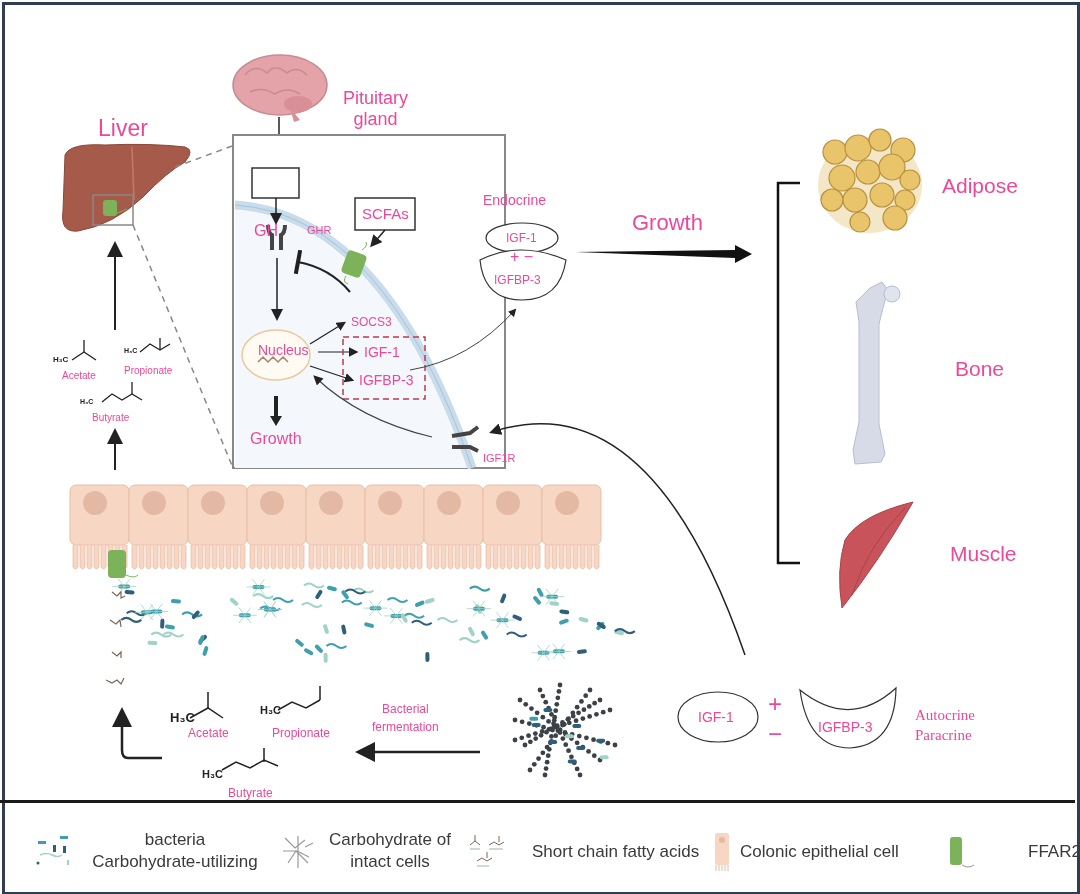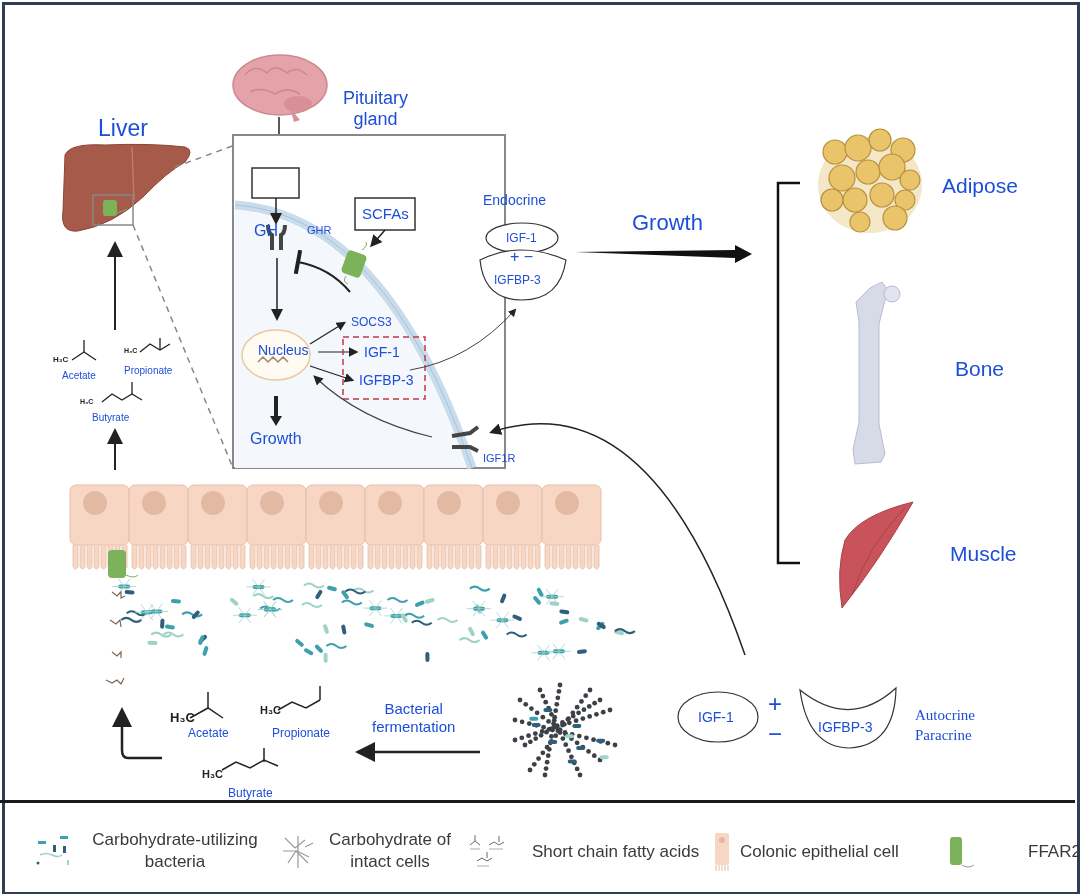--- a/index.html
+++ b/index.html
@@ -1,20 +1,20 @@
 <!DOCTYPE html>
 <html><head>
 <meta charset="utf-8">
 <style>
   html, body { margin: 0; padding: 0; background: #ffffff; }
   body { width: 1080px; height: 894px; position: relative; overflow: hidden; font-family: "Liberation Sans", sans-serif; color: #333; }
   .frame { position: absolute; left: 2px; top: 2px; width: 1072px; height: 887px; border: 3px solid #2f3d55; box-sizing: content-box; }
   .divider { position: absolute; left: 0; top: 800px; width: 1075px; height: 3px; background: #1b1b1b; }
   svg#diagram { position: absolute; left: 0; top: 0; }
-  .lbl { position: absolute; white-space: nowrap; color: #1d4ed8; }
+  .lbl { position: absolute; white-space: nowrap; color: #ec4899; }
   .legend { position: absolute; top: 803px; left: 5px; width: 1070px; height: 86px; }
   .leg-text { position: absolute; font-size: 17px; color: #3a3a3a; text-align: center; line-height: 22px; }
 </style>
 </head>
 <body>
 
 <div class="frame"></div>
 
 <svg id="diagram" width="1080" height="894" viewBox="0 0 1080 894">
   <defs>
@@ -559,21 +559,21 @@
 <div class="lbl" style="left:80px;top:398px;font-size:7px;font-weight:bold;color:#222;">H₃C</div>
 <div class="lbl" style="left:92px;top:412px;font-size:10px;">Butyrate</div>
 
 <div class="lbl" style="left:170px;top:710px;font-size:13px;font-weight:bold;color:#222;">H₃C</div>
 <div class="lbl" style="left:188px;top:726px;font-size:12px;">Acetate</div>
 <div class="lbl" style="left:260px;top:704px;font-size:11px;font-weight:bold;color:#222;">H₃C</div>
 <div class="lbl" style="left:272px;top:726px;font-size:12px;">Propionate</div>
 <div class="lbl" style="left:202px;top:768px;font-size:11px;font-weight:bold;color:#222;">H₃C</div>
 <div class="lbl" style="left:228px;top:786px;font-size:12px;">Butyrate</div>
 
-<div class="lbl" style="left:372px;top:700px;font-size:15px;text-align:center;line-height:18px;">
+<div class="lbl" style="left:372px;top:700px;font-size:12px;text-align:center;line-height:18px;">
   <div>Bacterial</div>
   <div>fermentation</div>
 </div>
 
 <div class="lbl" style="left:698px;top:709px;font-size:14px;">IGF-1</div>
 <div class="lbl" style="left:768px;top:690px;font-size:24px;">+</div>
 <div class="lbl" style="left:768px;top:720px;font-size:24px;">−</div>
 <div class="lbl" style="left:818px;top:719px;font-size:14px;">IGFBP-3</div>
 <div class="lbl" style="left:915px;top:705px;font-size:15px;line-height:20px;font-family:Liberation Serif, serif;">
   <div>Autocrine</div>
@@ -586,22 +586,22 @@
   <svg style="position:absolute;left:30px;top:30px;" width="45" height="35">
     <rect x="3" y="8" width="8" height="3" fill="#3e9fae"></rect>
       <rect x="25" y="3" width="8" height="3" fill="#3e9fae"></rect>
     <rect x="18" y="12" width="3" height="7" fill="#2f5f7a"></rect>
       <rect x="28" y="13" width="3" height="7" fill="#2f5f7a"></rect>
     <path d="M5,22 q6,-3 12,0 q6,3 10,0" stroke="#9fd3c7" stroke-width="1.5" fill="none"></path>
     <circle cx="3" cy="30" r="1.5" fill="#2f5f7a"></circle>
       <rect x="32" y="27" width="2" height="5" fill="#9fd3c7"></rect>
   </svg>
   <div class="leg-text" style="left:80px;top:26px;width:180px;">
+    <div>bacteria</div>
     <div>Carbohydrate-utilizing</div>
-    <div>bacteria</div>
   </div>
   <svg style="position:absolute;left:275px;top:30px;" width="35" height="38">
     <path d="M5,5 l10,10 l10,-8 M3,18 l14,0 l12,6 M8,30 l8,-12 l12,12 M18,3 l0,32 M25,14 l8,-4" stroke="#999" stroke-width="1.2" fill="none"></path>
   </svg>
   <div class="leg-text" style="left:315px;top:26px;width:140px;">
     <div>Carbohydrate of</div>
     <div>intact cells</div>
   </div>
   <svg style="position:absolute;left:462px;top:30px;" width="45" height="40">
     <path d="M3,12 l5,-4 l5,4 M8,8 l0,-6 M22,12 l5,-3 l5,3 l5,-3 M32,9 l0,-6 M10,28 l5,-3 l5,3 l5,-3 M20,25 l0,-6" stroke="#7a6656" stroke-width="1" fill="none"></path>

